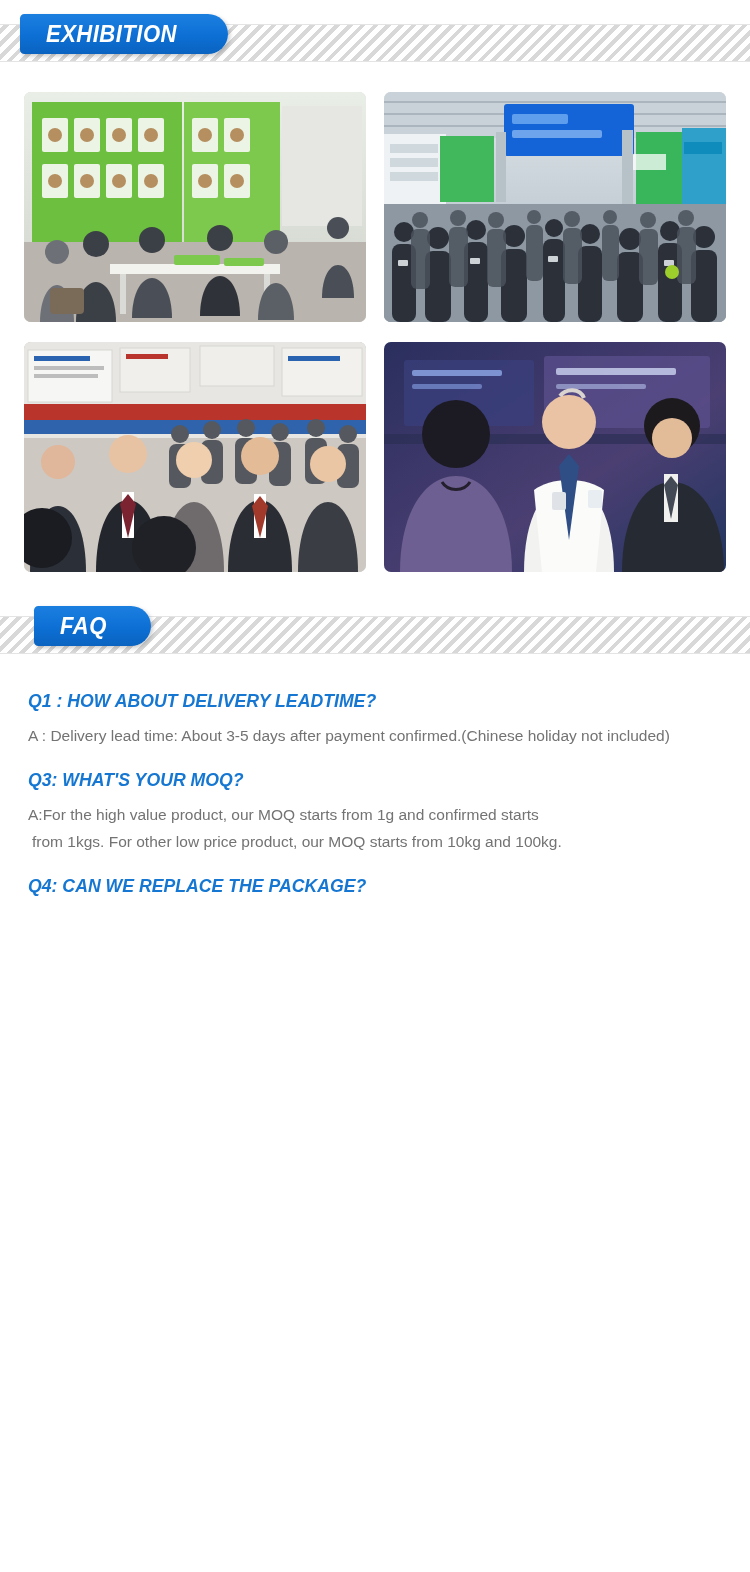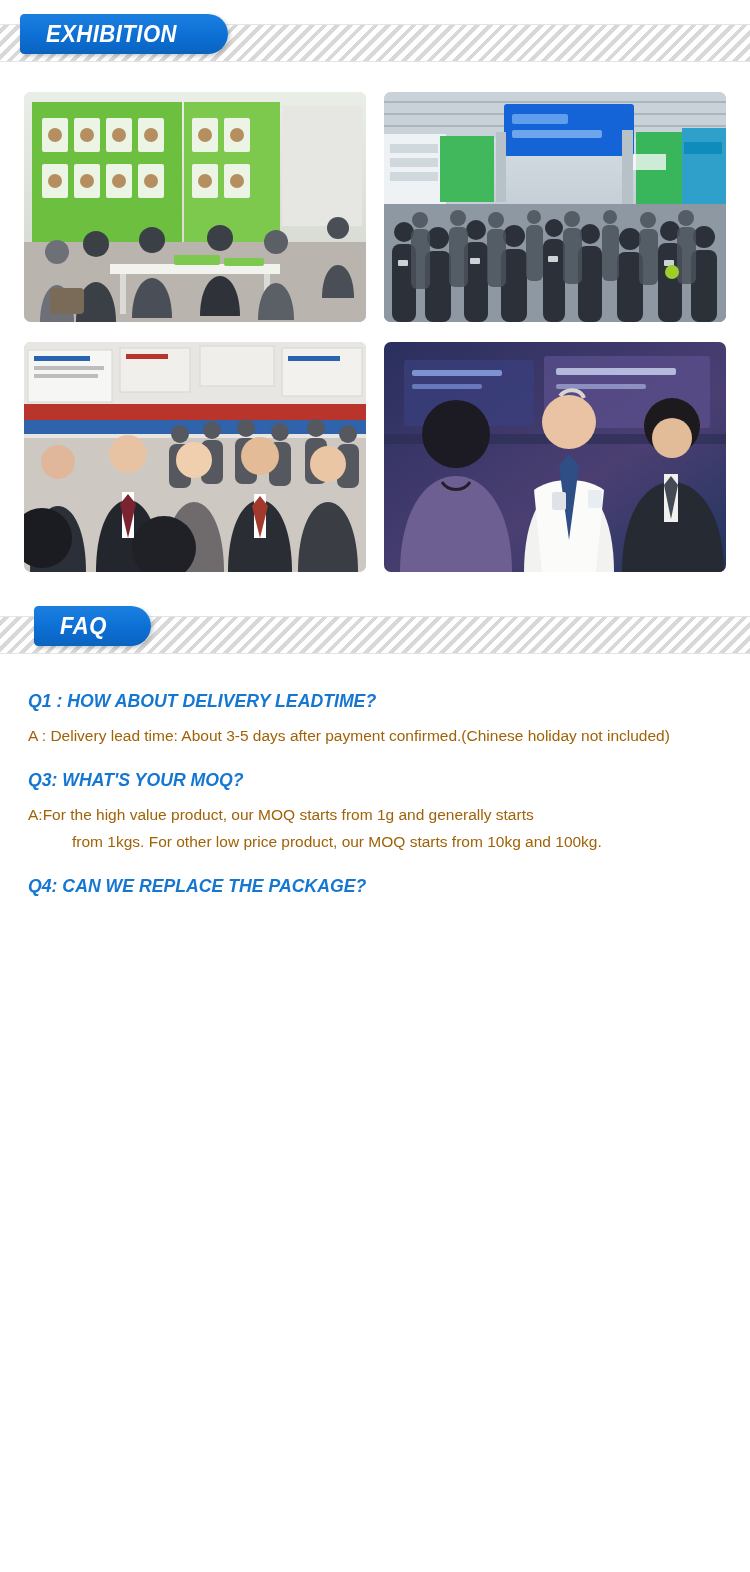--- a/index.html
+++ b/index.html
@@ -94,28 +94,28 @@
     color: #1677d2;
     font-weight: bold;
     font-style: italic;
     font-size: 19px;
     letter-spacing: 0px;
     transform: scaleX(0.93);
     transform-origin: left center;
     margin: 0 0 14px 0;
   }
   .faq-a {
-    color: #a16207;
+    color: #737373;
     font-size: 15.5px;
     line-height: 1.35;
     margin: 0 0 22px 0;
     font-family: "Liberation Sans", sans-serif;
   }
   .faq-a.tight { margin-bottom: 6px; }
-  .faq-a.indent { text-indent: 4px; margin-left: 40px; }
+  .faq-a.indent { text-indent: 4px; }
   .block { margin-bottom: 4px; }
 </style>
 </head>
 <body>
 
 <div class="section-header">
   <div class="hatch-band"></div>
   <div class="tab-shape">
     <span class="tab-label">EXHIBITION</span>
   </div>
@@ -388,21 +388,21 @@
 <div class="faq">
 
   <div class="block">
     <p class="faq-q">Q1 : HOW ABOUT DELIVERY LEADTIME?</p>
     <p class="faq-a">A : Delivery lead time: About 3-5 days after payment confirmed.(Chinese holiday not included)</p>
   </div>
 
 
   <div class="block">
     <p class="faq-q">Q3: WHAT'S YOUR MOQ?</p>
-    <p class="faq-a tight">A:For the high value product, our MOQ starts from 1g and generally starts</p>
+    <p class="faq-a tight">A:For the high value product, our MOQ starts from 1g and confirmed starts</p>
     <p class="faq-a indent"> from 1kgs. For other low price product, our MOQ starts from 10kg and 100kg.</p>
   </div>
 
   <div class="block">
     <p class="faq-q">Q4: CAN WE REPLACE THE PACKAGE?</p>
   </div>
 
 </div>
 
 </body></html>

